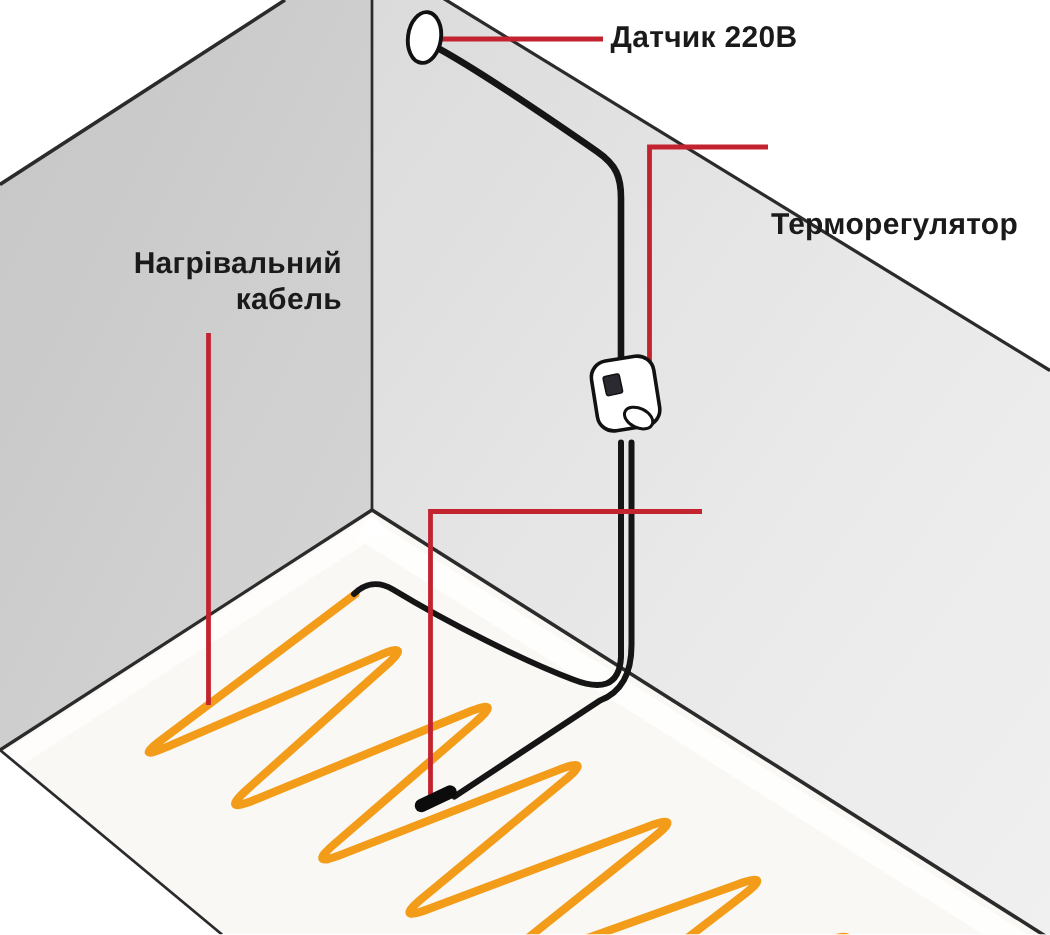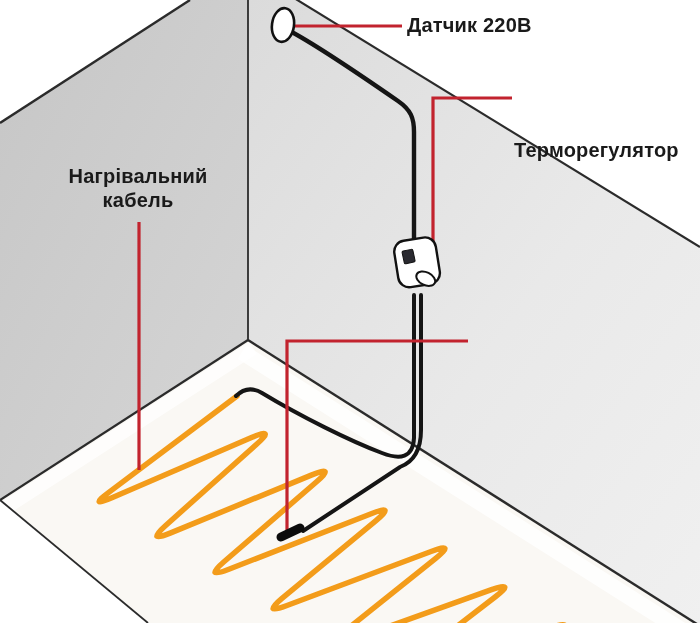--- a/index.html
+++ b/index.html
@@ -80,14 +80,14 @@
       <rect x="404" y="249" width="11" height="13" rx="1.5" fill="#2a2a30" stroke="#111" stroke-width="1" transform="rotate(-3 409 255)"></rect>
       <ellipse cx="423" cy="280" rx="10" ry="6.4" transform="rotate(35 423 280)" fill="#ffffff" stroke="#111111" stroke-width="2"></ellipse>
     </g>
 
     <line class="pointer" x1="284" y1="26" x2="402" y2="26" stroke-width="3.2"></line>
     <ellipse cx="283" cy="25" rx="11" ry="17" transform="rotate(8 283 25)" fill="#ffffff" stroke="#111111" stroke-width="2.6"></ellipse>
   </svg>
 
   <div class="lbl" style="left:407px;top:13px;">Датчик 220В</div>
   <div class="lbl" style="left:514px;top:97px;margin-top:41px;">Терморегулятор</div>
-  <div class="lbl wrap" style="left:48px;top:164px;width:180px;">Нагрівальний кабель</div>
+  <div class="lbl wrap" style="left:48px;top:164px;width:180px;text-align:right;">Нагрівальний кабель</div>
 </div>
 
 </body></html>

